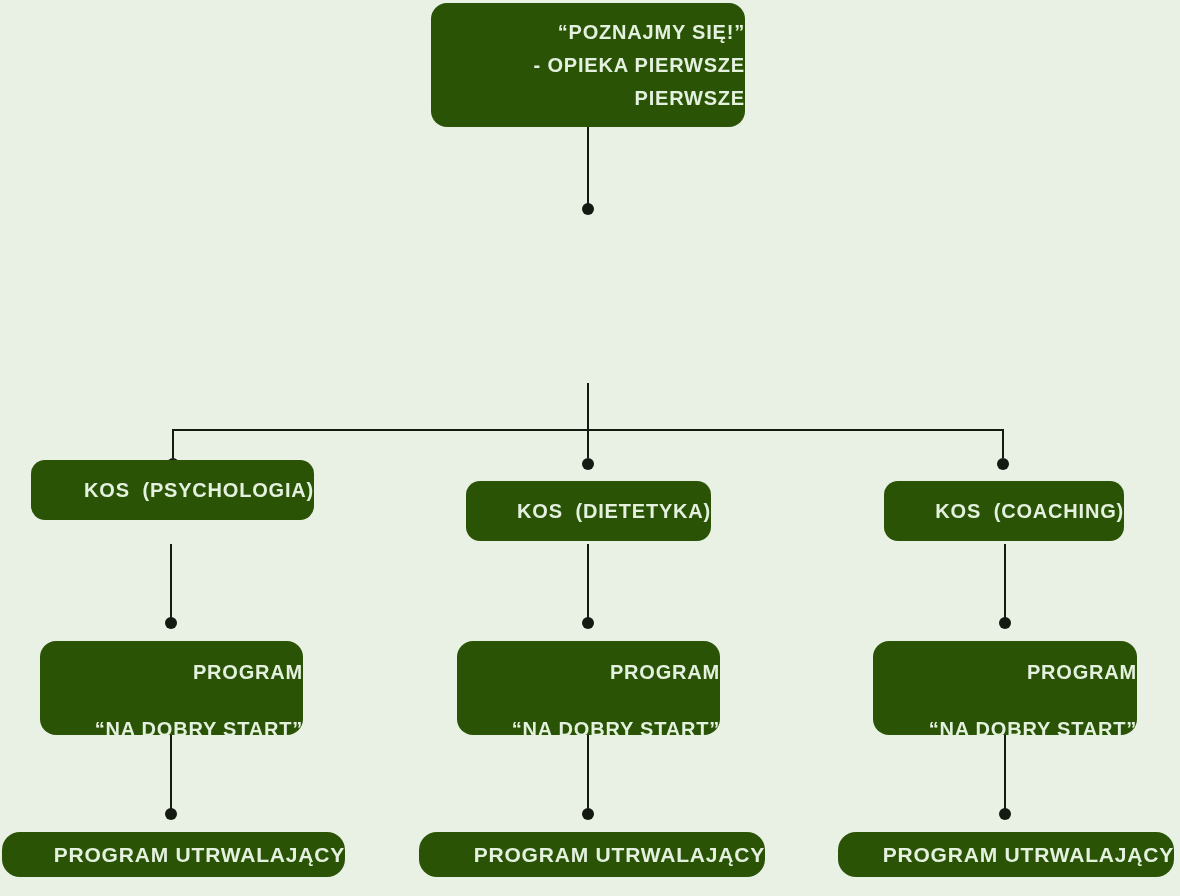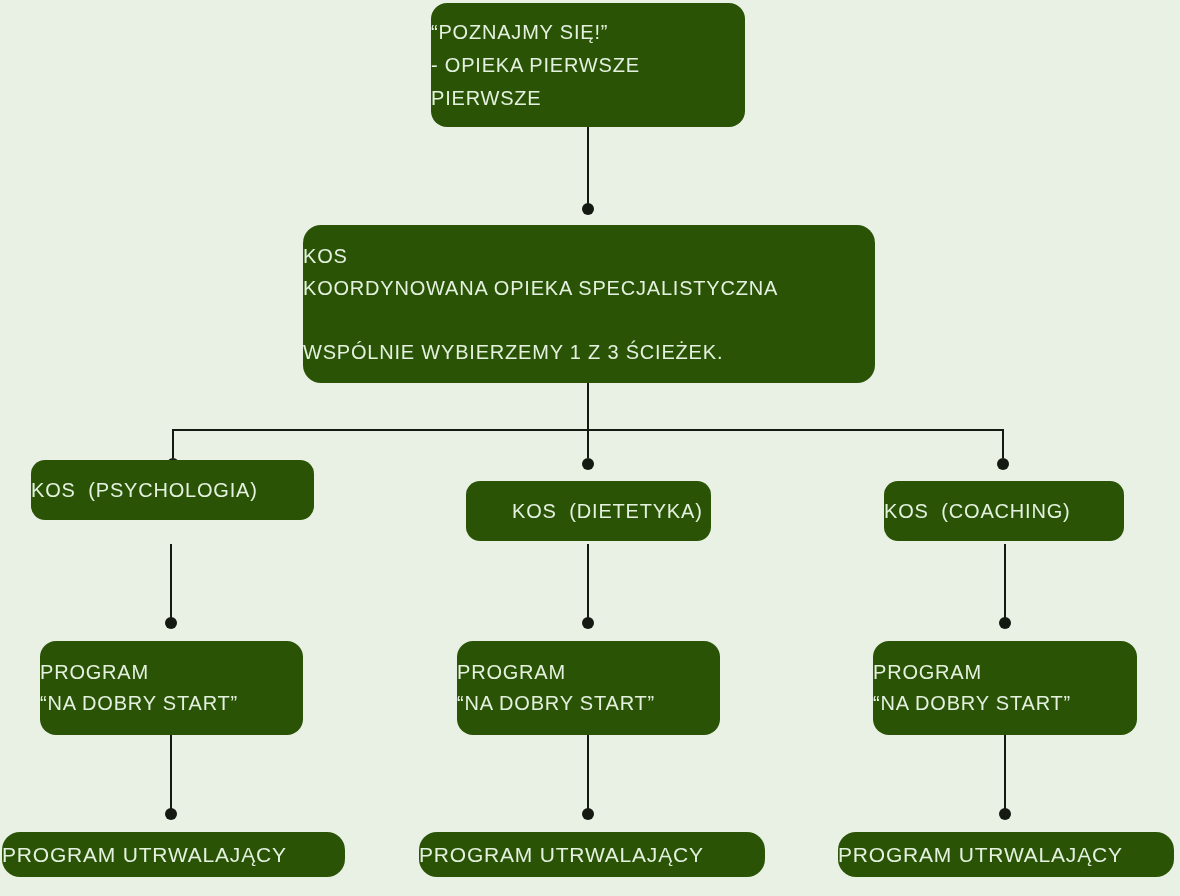--- a/index.html
+++ b/index.html
@@ -18,45 +18,45 @@
     width: 1180px;
     height: 896px;
     background: #e9f1e4;
   }
   .node {
     position: absolute;
     background: #2a5306;
     color: #e4f1df;
     display: flex;
     flex-direction: column;
-    align-items: flex-start;
+    align-items: flex-end;
     justify-content: center;
     text-align: center;
-    font-weight: normal;
+    font-weight: bold;
     font-size: 20px;
     letter-spacing: 0.8px;
     border-radius: 16px;
     box-sizing: border-box;
   }
   .node span {
     display: block;
     white-space: pre-wrap;
     line-height: 32px;
   }
   .node-intro       { left: 431px; top: 3px;   width: 314px; height: 124px; border-radius: 16px; }
   .node-intro span  { line-height: 33px; }
   .node-kos         { left: 303px; top: 225px; width: 572px; height: 158px; border-radius: 18px; }
   .node-kos .spaced { margin-top: 32px; }
   .node-psych       { left: 31px;  top: 460px; width: 283px; height: 60px;  border-radius: 14px; }
   .node-diet        { left: 466px; top: 481px; width: 245px; height: 60px;  border-radius: 14px; padding-left: 46px; }
   .node-coach       { left: 884px; top: 481px; width: 240px; height: 60px;  border-radius: 14px; }
   .node-start-1     { left: 40px;  top: 641px; width: 263px; height: 94px; }
   .node-start-2     { left: 457px; top: 641px; width: 263px; height: 94px; }
   .node-start-3     { left: 873px; top: 641px; width: 264px; height: 94px; }
-  .node-start-1 span, .node-start-2 span, .node-start-3 span { line-height: 31px; }
+  .node-start-1 span, .node-start-2 span, .node-start-3 span { line-height: 31px; margin-top: 26px; }
   .node-final       { font-size: 21px; border-radius: 18px; height: 45px; top: 832px; }
   .node-final-1     { left: 2px;   width: 343px; }
   .node-final-2     { left: 419px; width: 346px; }
   .node-final-3     { left: 838px; width: 336px; }
 
   .vline, .hline {
     position: absolute;
     background: #141a11;
   }
   .vline { width: 2px; }
@@ -98,25 +98,20 @@
   <div class="dot" style="left:165px; top:808px;"></div>
   <div class="dot" style="left:582px; top:808px;"></div>
   <div class="dot" style="left:999px; top:808px;"></div>
 
   <div class="node node-intro">
     <span>“POZNAJMY SIĘ!”</span>
     <span>- OPIEKA PIERWSZE</span>
     <span>PIERWSZE</span>
   </div>
 
-  <div class="node node-kos">
-    <span>KOS</span>
-    <span>KOORDYNOWANA OPIEKA SPECJALISTYCZNA</span>
-    <span class="spaced">WSPÓLNIE WYBIERZEMY 1 Z 3 ŚCIEŻEK.</span>
-  </div>
 
   <div class="node node-psych">
     <span>KOS  (PSYCHOLOGIA)</span>
   </div>
   <div class="node node-diet">
     <span>KOS  (DIETETYKA)</span>
   </div>
   <div class="node node-coach">
     <span>KOS  (COACHING)</span>
   </div>

